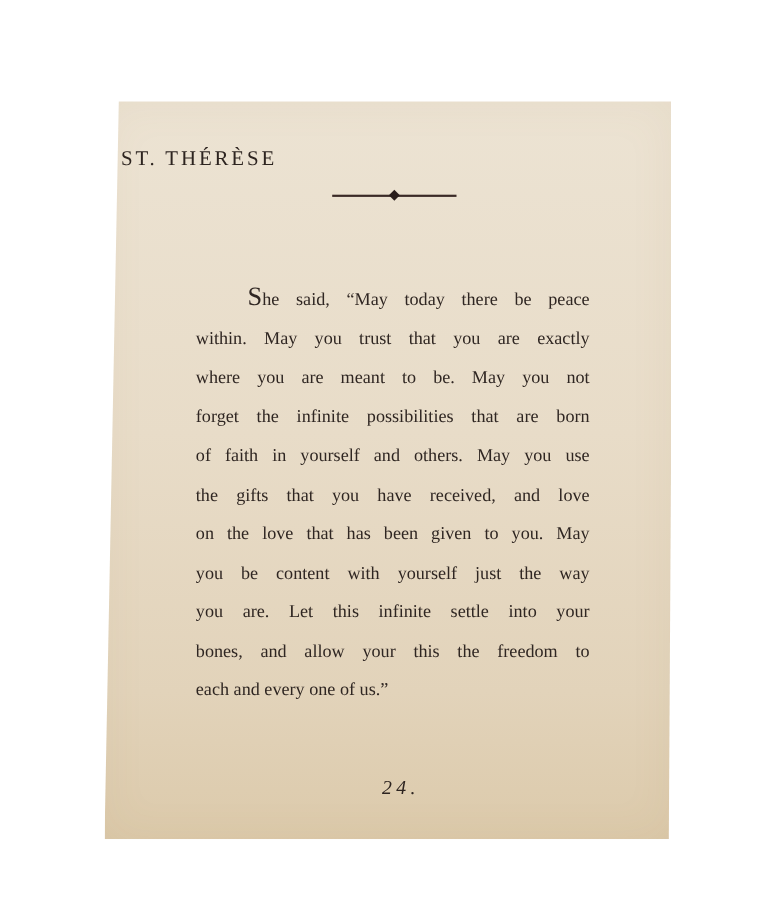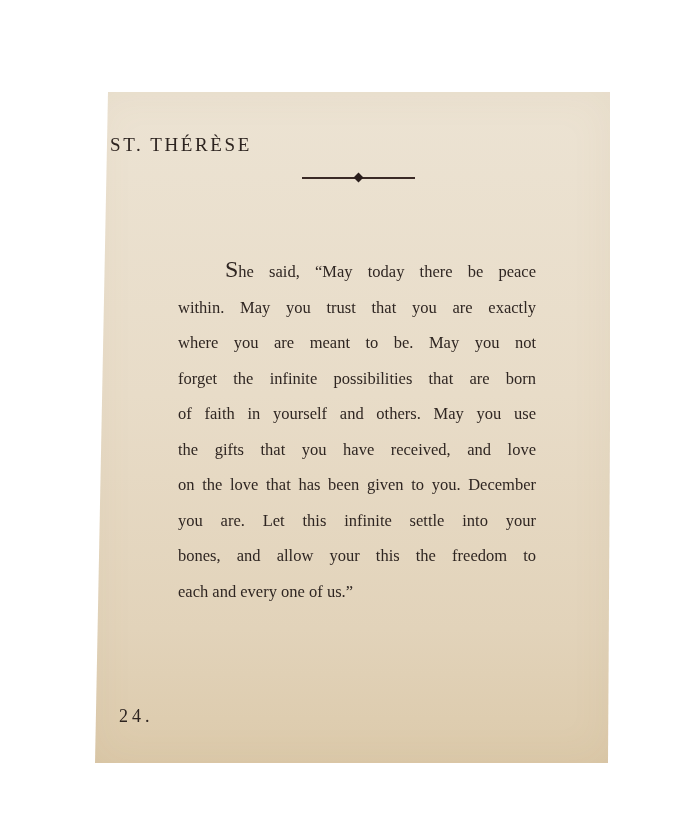--- a/index.html
+++ b/index.html
@@ -87,24 +87,26 @@
     }
     .drop-cap {
       font-size: 24px;
       line-height: 1;
     }
     .page-number {
       position: absolute;
       left: 16px;
       right: 0;
       top: 614px;
+      text-align: center;
       font-size: 18px;
       letter-spacing: 4px;
       color: #2d2420;
       padding-left: 8px;
+      font-style: italic;
     }
   </style>
 </head>
 <body>
 
 <div class="card">
   <div class="card-inner">
     <div class="title">ST. THÉRÈSE</div>
 
     <div class="ornament">
@@ -112,21 +114,22 @@
       <div class="diamond"></div>
     </div>
 
     <div class="quote">
       <span class="quote-line first"><span class="drop-cap">S</span><span>he said, “May today there be peace</span></span>
       <span class="quote-line">within. May you trust that you are exactly</span>
       <span class="quote-line">where you are meant to be. May you not</span>
       <span class="quote-line">forget the infinite possibilities that are born</span>
       <span class="quote-line">of faith in yourself and others. May you use</span>
       <span class="quote-line">the gifts that you have received, and love</span>
-      <span class="quote-line">on the love that has been given to you. December</span>
+      <span class="quote-line">on the love that has been given to you. May</span>
+      <span class="quote-line">you be content with yourself just the way</span>
       <span class="quote-line">you are. Let this infinite settle into your</span>
       <span class="quote-line">bones, and allow your this the freedom to</span>
       <span class="quote-line last">each and every one of us.”</span>
     </div>
 
     <div class="page-number">24.</div>
   </div>
 </div>
 
 </body></html>

